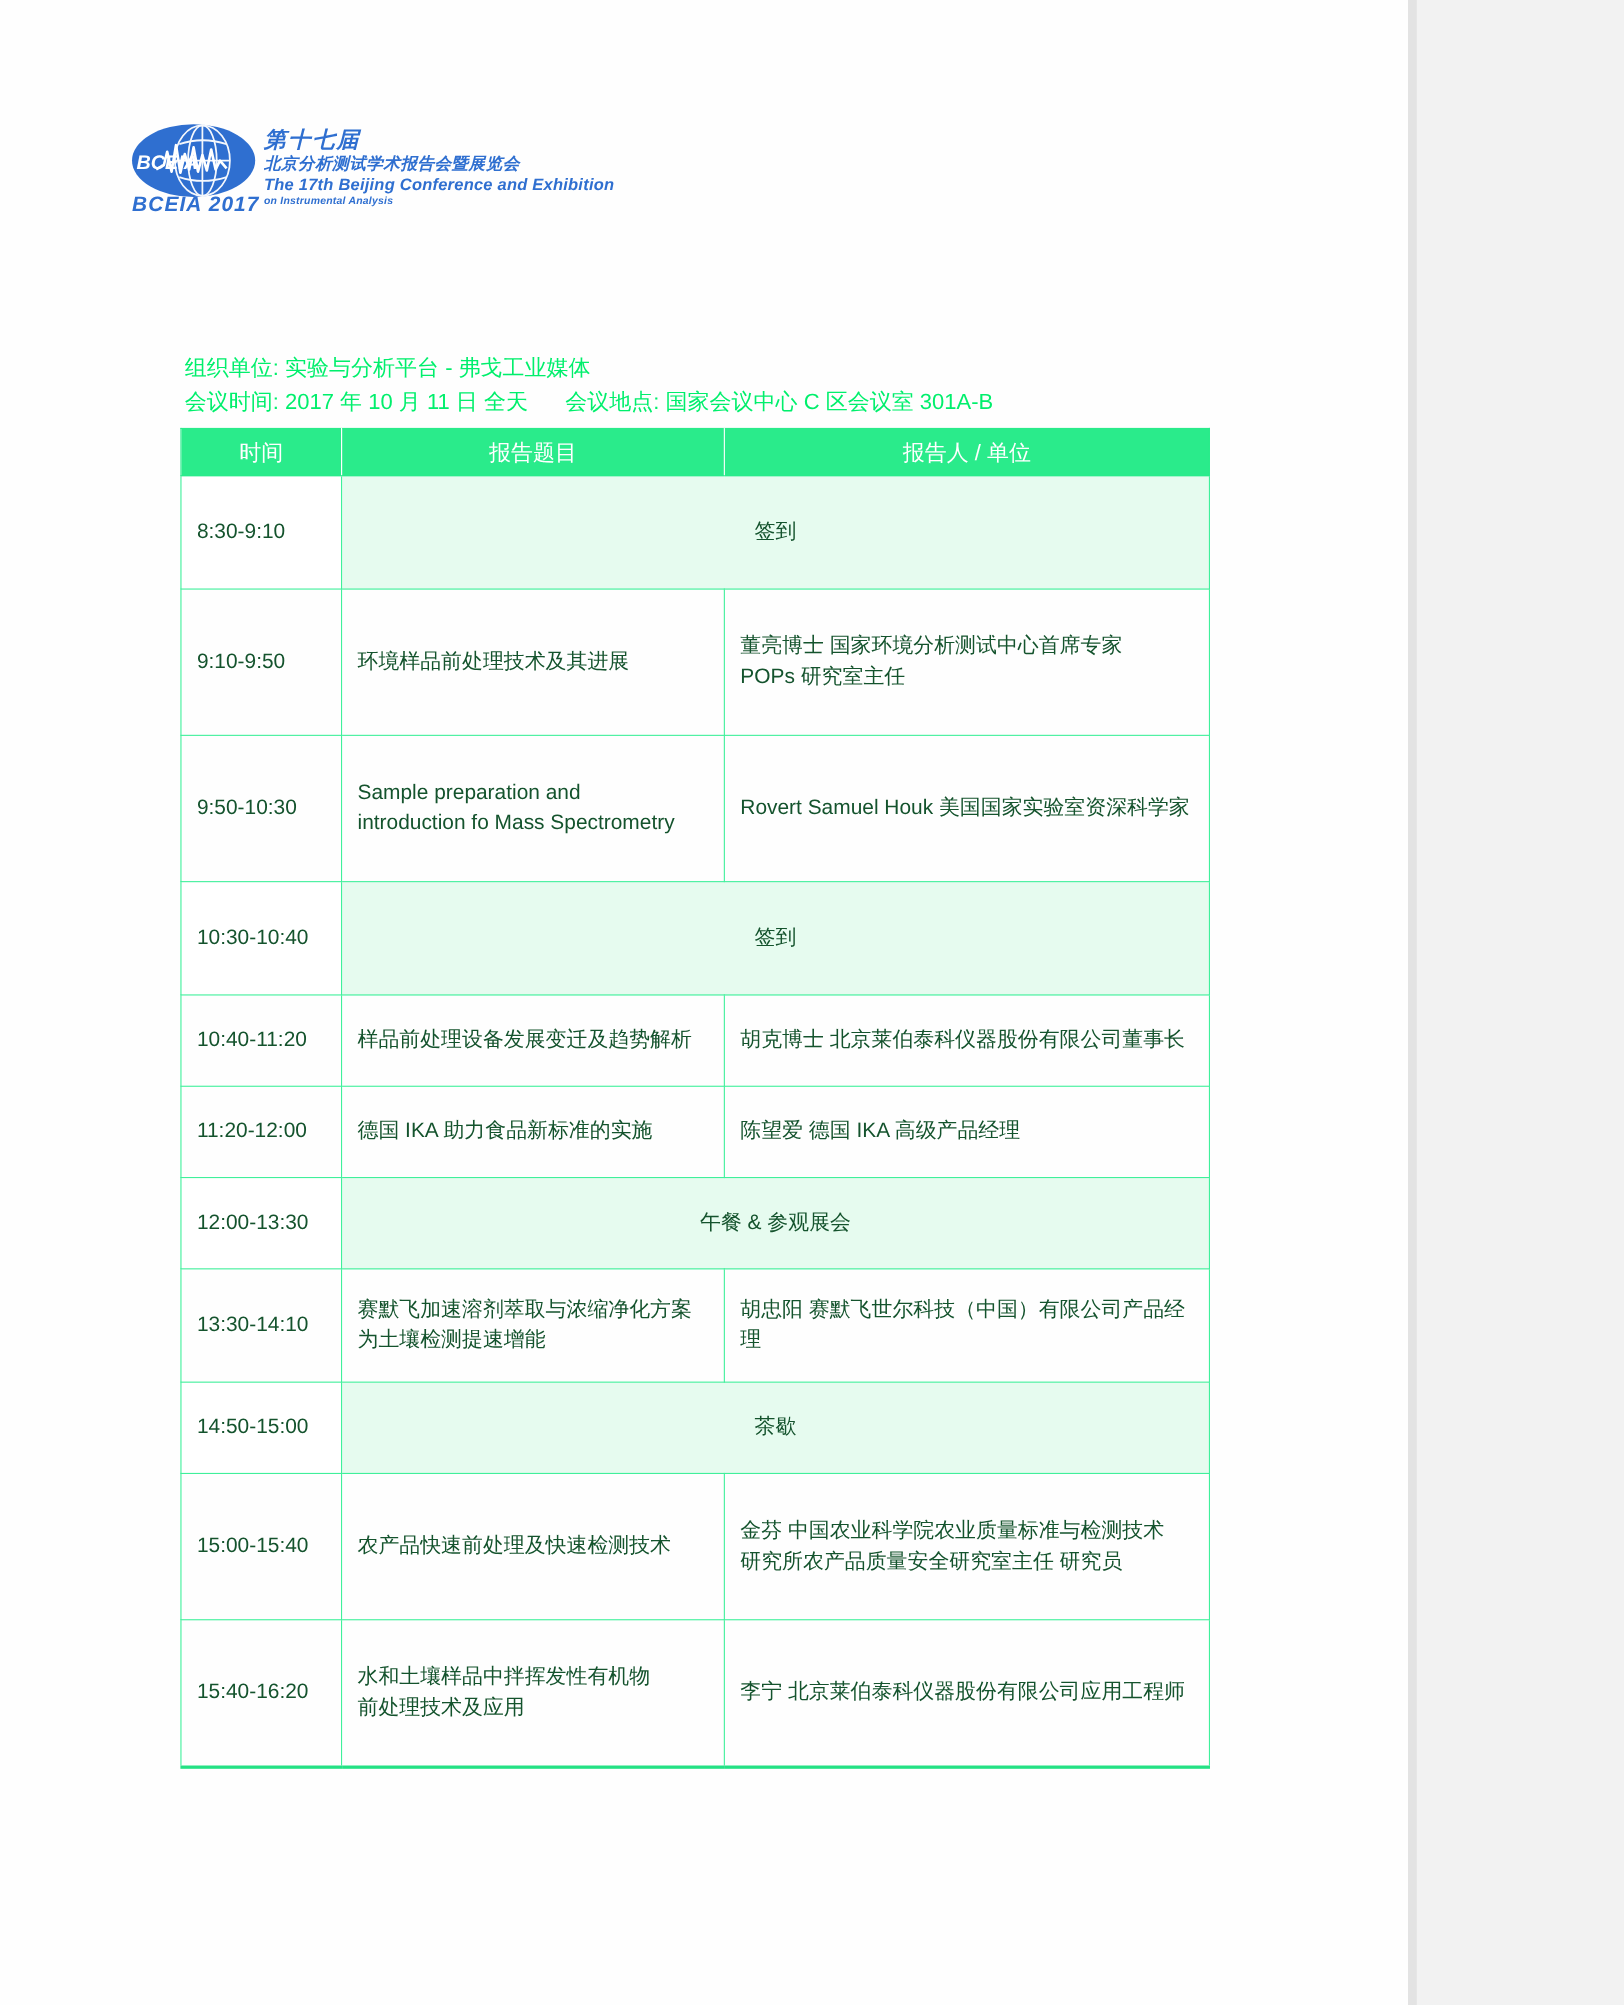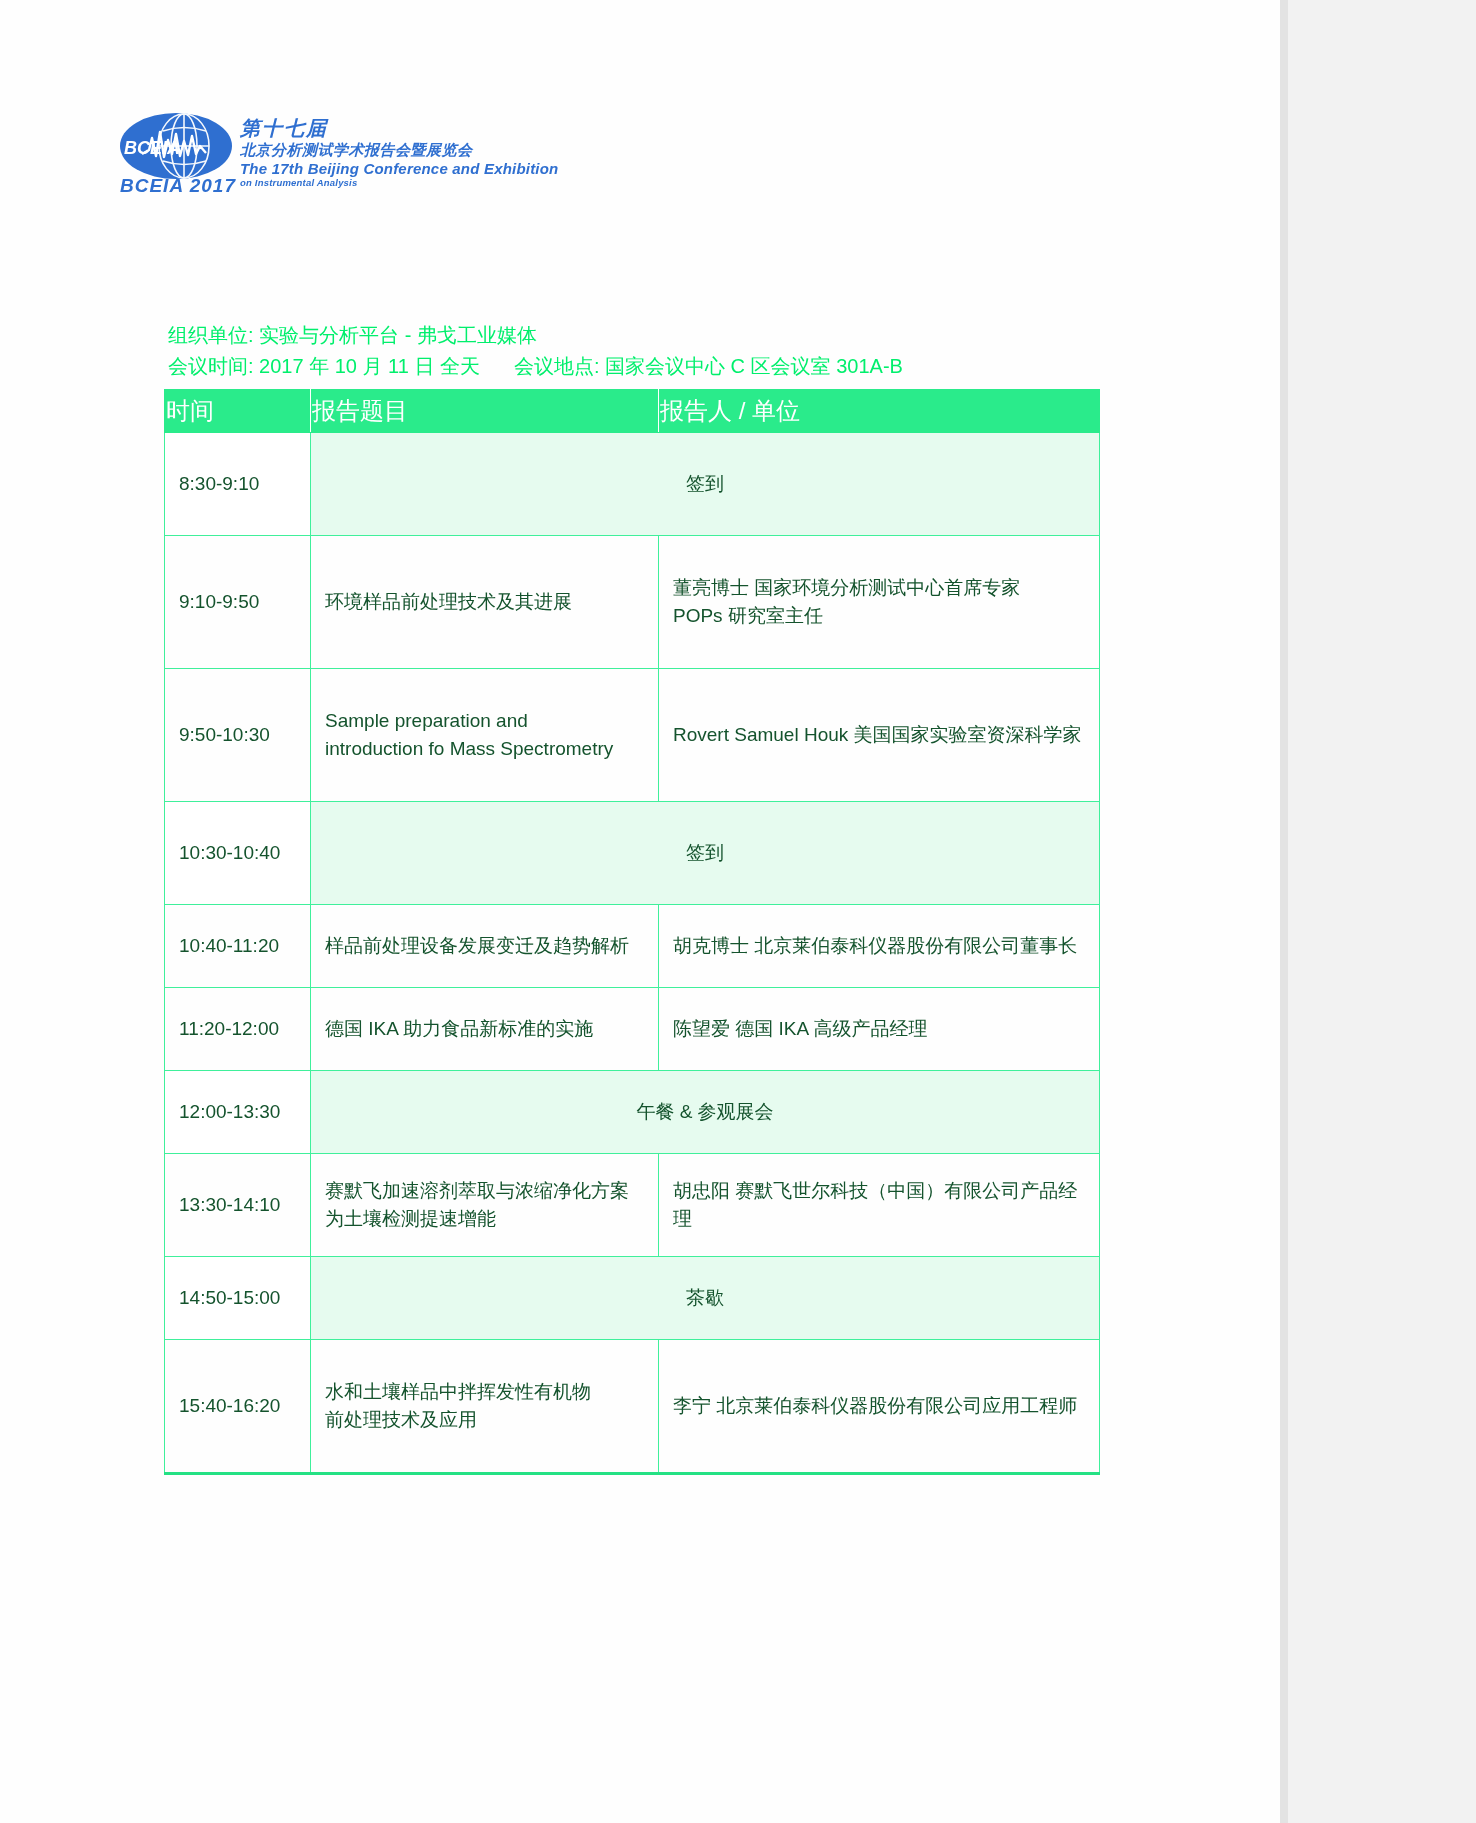--- a/index.html
+++ b/index.html
@@ -107,23 +107,23 @@
     table-layout: fixed;
   }
   .agenda col.c-time  { width: 146px; }
   .agenda col.c-topic { width: 348px; }
   .agenda col.c-spk   { width: 441px; }
 
   .agenda th {
     background: #2aeb8b;
     color: #ffffff;
     font-weight: normal;
-    font-size: 24px;
+    font-size: 20px;
     height: 40px;
-    text-align: left;
+    text-align: center;
     border: 1px solid #2aeb8b;
     border-right-color: #ffffff;
     vertical-align: middle;
   }
   .agenda th:last-child { border-right-color: #2aeb8b; }
 
   .agenda td {
     border: 1px solid #3ff09b;
     font-size: 19px;
     color: #14532d;
@@ -241,20 +241,25 @@
         <tr class="mid">
           <td class="time">13:30-14:10</td>
           <td class="topic">赛默飞加速溶剂萃取与浓缩净化方案<br>为土壤检测提速增能</td>
           <td class="spk">胡忠阳  赛默飞世尔科技（中国）有限公司产品经理</td>
         </tr>
         <tr class="short break">
           <td class="time">14:50-15:00</td>
           <td class="merged" colspan="2">茶歇</td>
         </tr>
         <tr class="tall">
+          <td class="time">15:00-15:40</td>
+          <td class="topic">农产品快速前处理及快速检测技术</td>
+          <td class="spk">金芬  中国农业科学院农业质量标准与检测技术<br>研究所农产品质量安全研究室主任  研究员</td>
+        </tr>
+        <tr class="tall">
           <td class="time">15:40-16:20</td>
           <td class="topic">水和土壤样品中拌挥发性有机物<br>前处理技术及应用</td>
           <td class="spk">李宁  北京莱伯泰科仪器股份有限公司应用工程师</td>
         </tr>
       </tbody>
   </table>
 
 </div>
 
 <div class="right-gutter">

